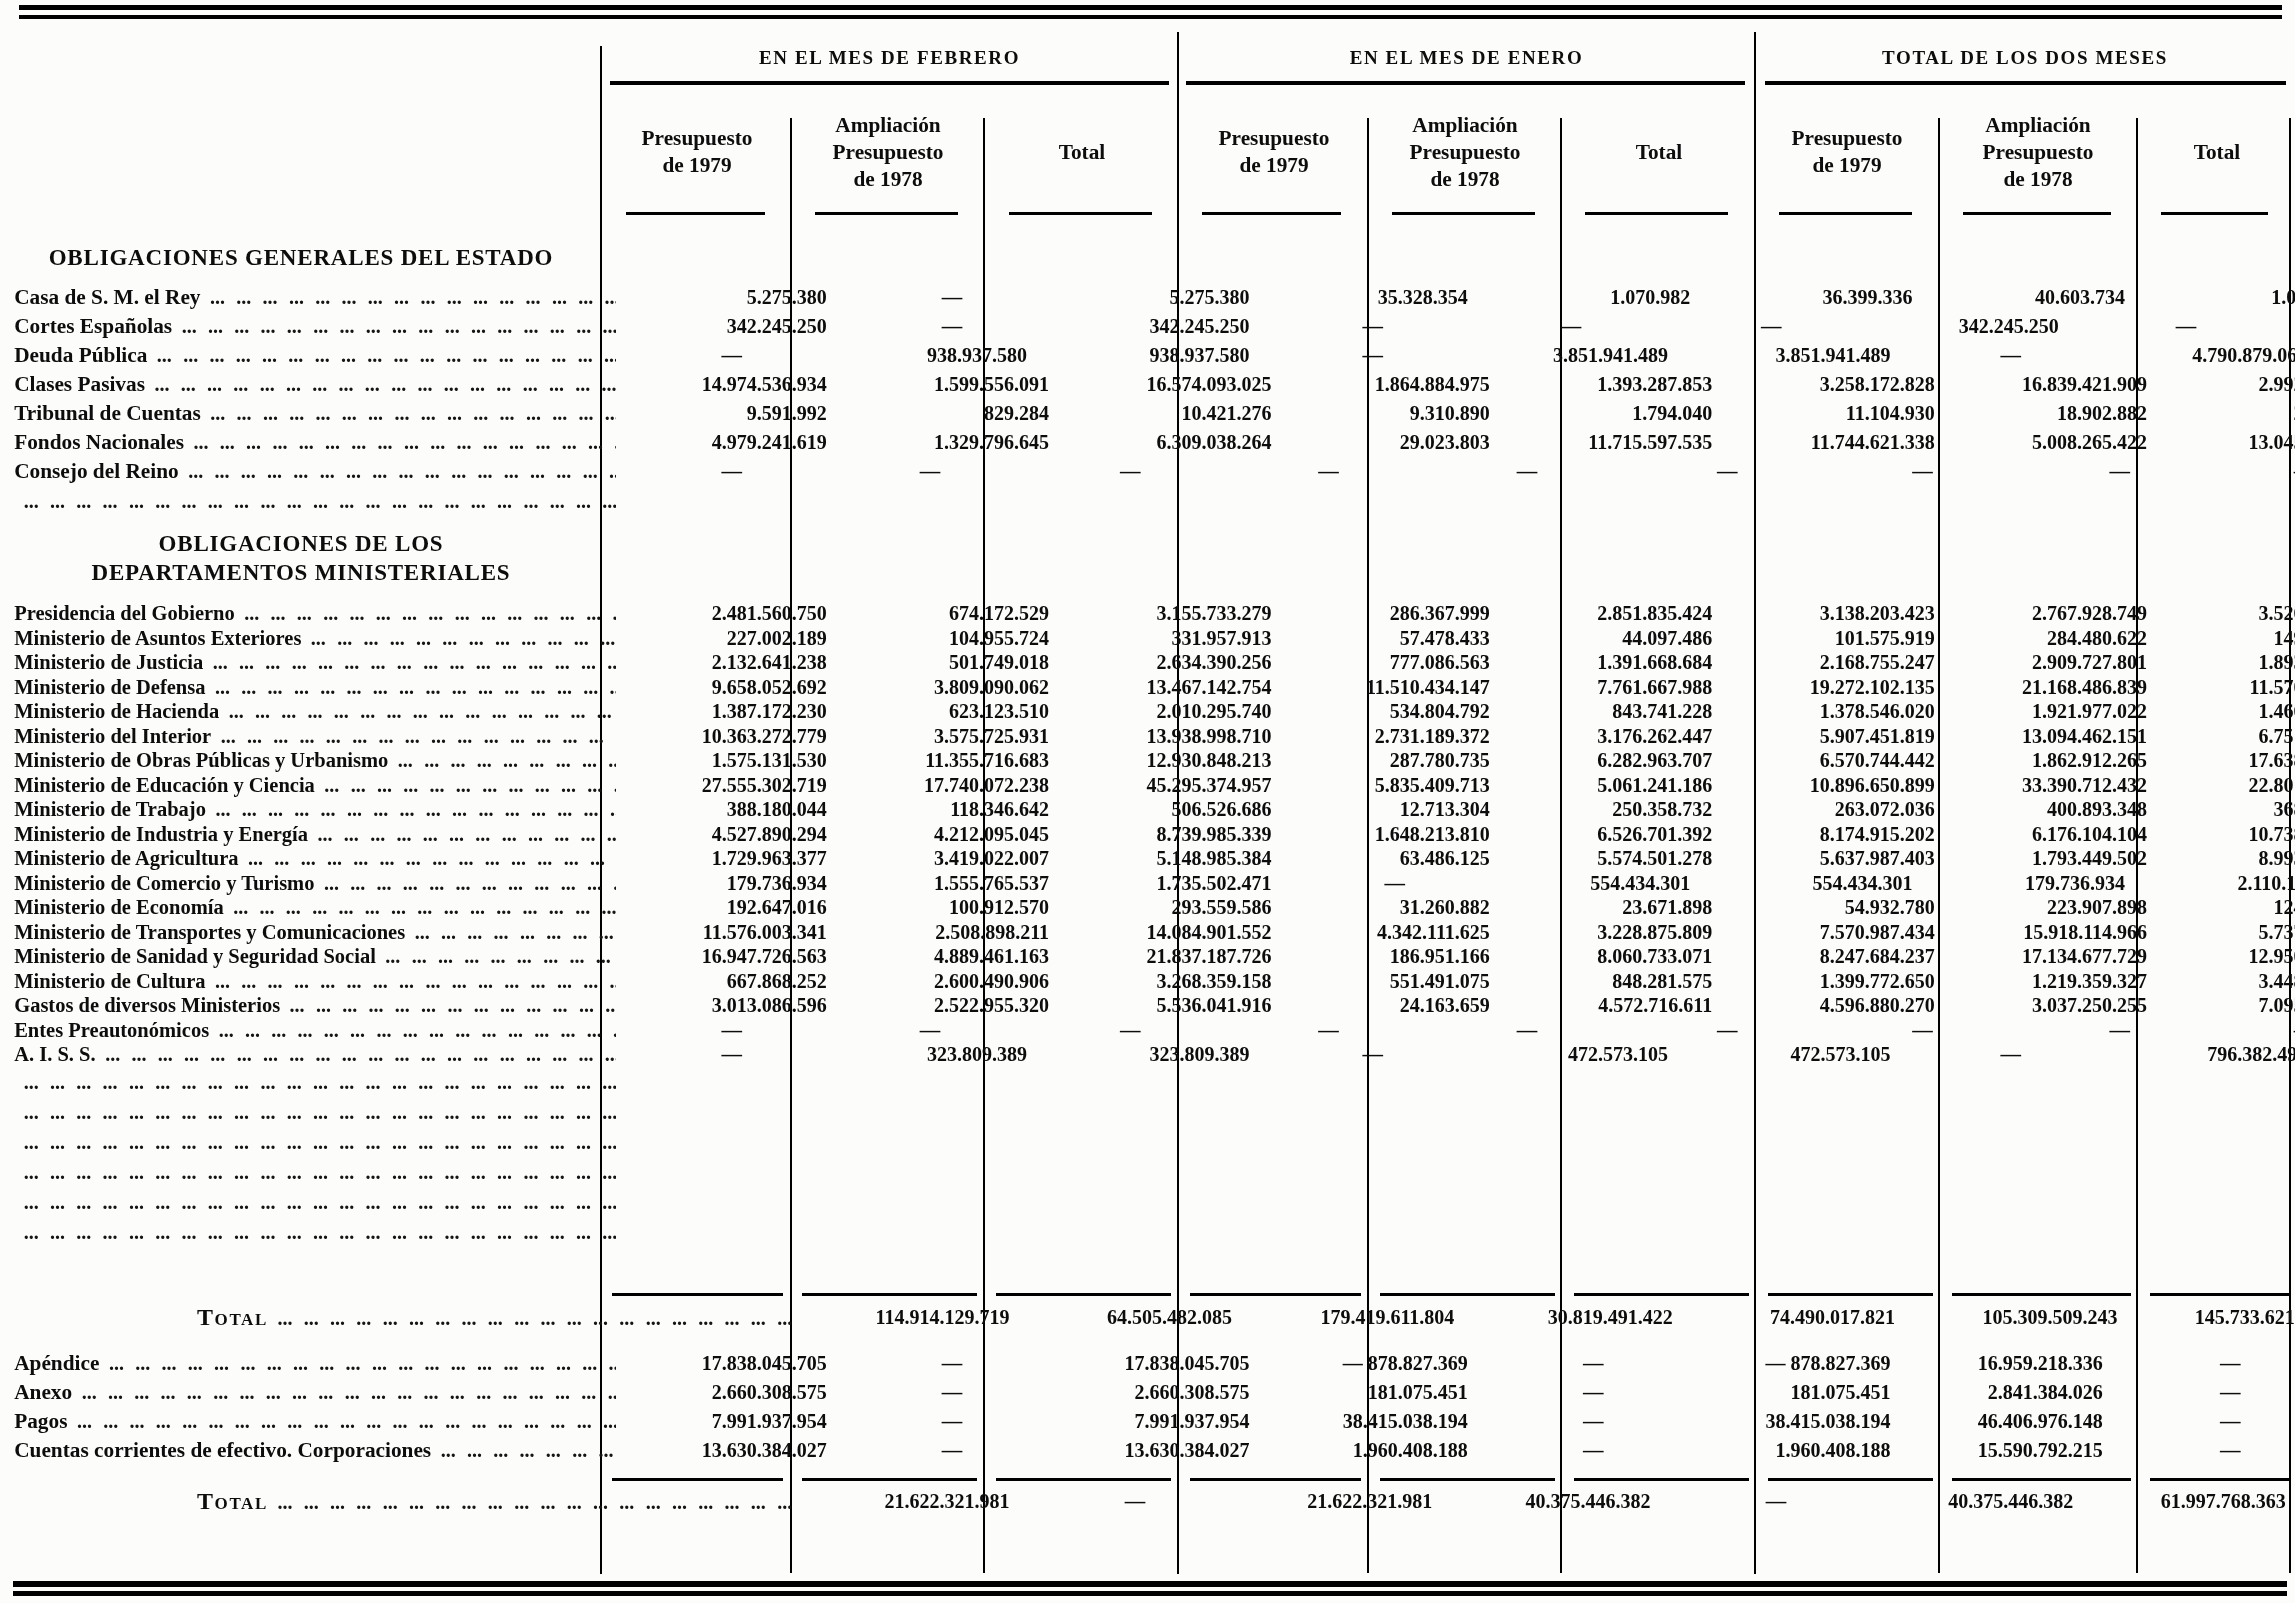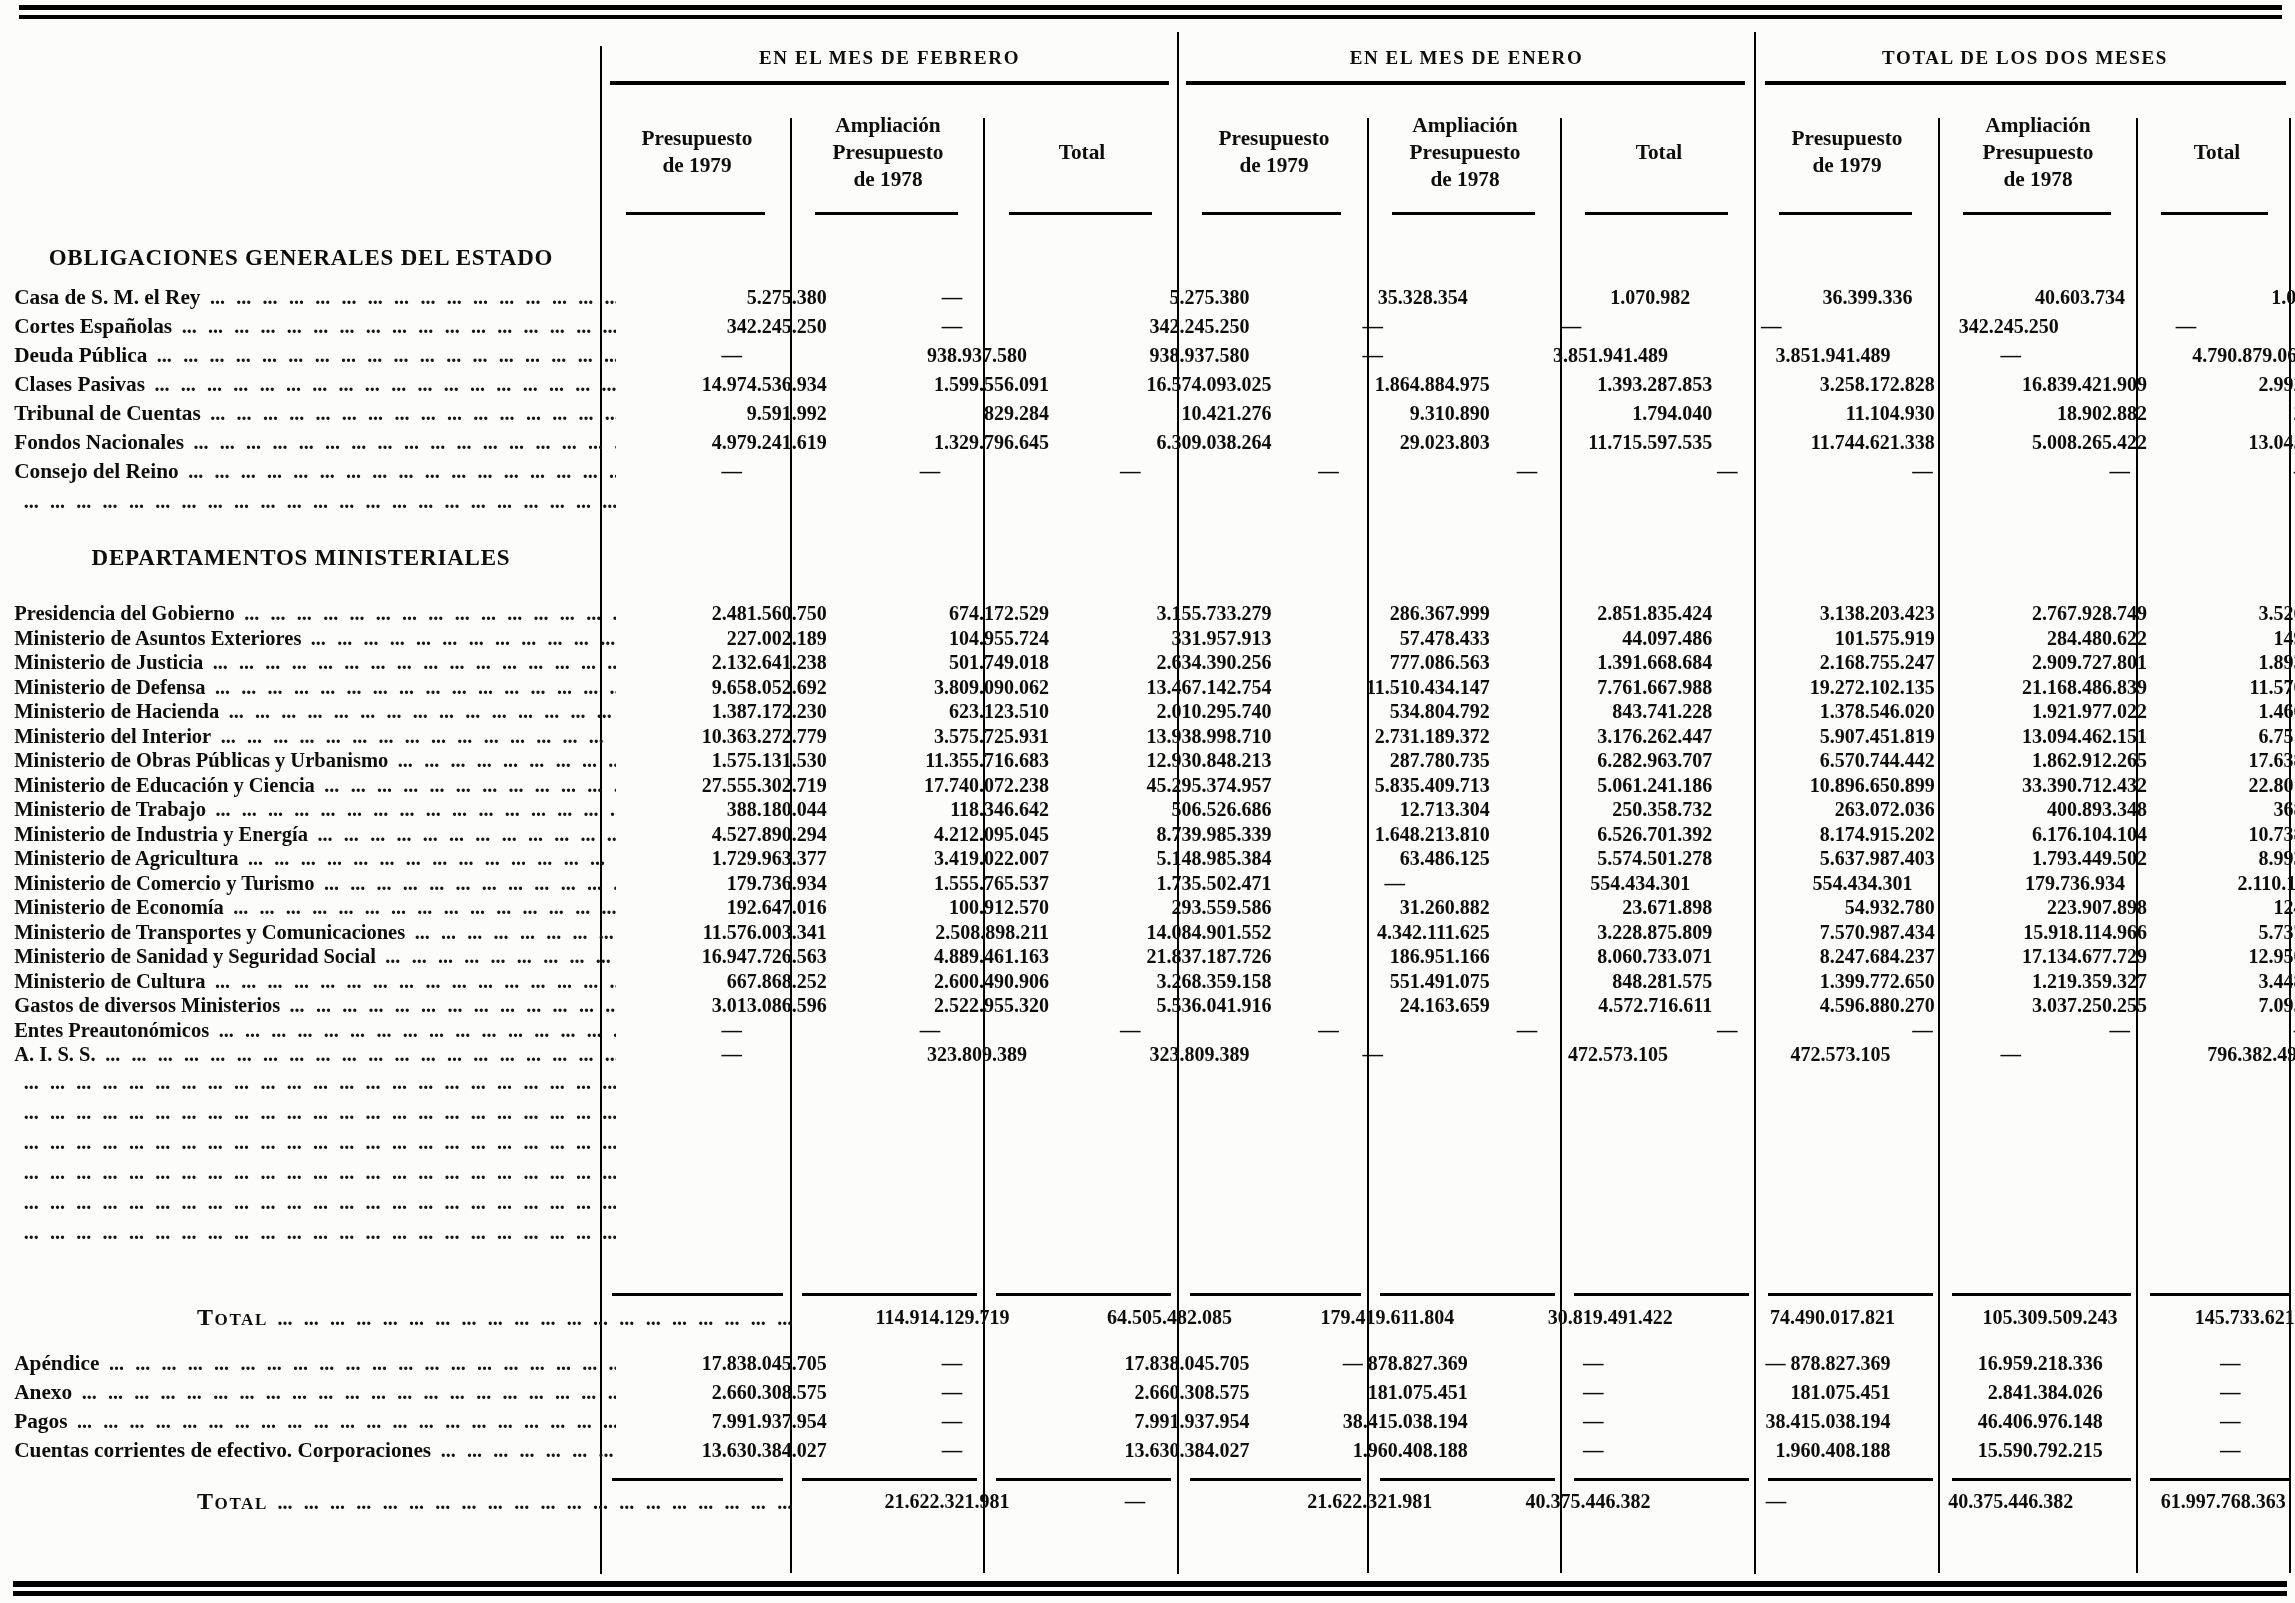--- a/index.html
+++ b/index.html
@@ -231,20 +231,21 @@
         <div class="cell dash" style="width: 198px;">—</div>
         <div class="cell dash" style="width: 158px;">—</div>
       </div>
       <div class="row r-dots">
         <div class="cell labelcell" style="width: 602px;">
           <span class="leader">... ... ... ... ... ... ... ... ... ... ... ... ... ... ... ... ... ... ... ... ... ... ... ... ... ... ... ... ... ... ... ... ... ... ... ... ... ... ... ... </span>
         </div>
       </div>
       <div class="row r-title2">
         <div class="titlebox">
+          <div class="titleline">OBLIGACIONES DE LOS</div>
           <div class="titleline">DEPARTAMENTOS MINISTERIALES</div>
         </div>
       </div>
       <div class="row r-small">
         <div class="cell labelcell" style="width: 602px;">
           <span class="labeltext">Presidencia del Gobierno</span>
           <span class="leader">... ... ... ... ... ... ... ... ... ... ... ... ... ... ... ... ... ... ... ... ... ... ... ... ... ... ... ... ... ... ... ... ... ... ... ... ... ... ... ... </span>
         </div>
         <div class="cell num" style="width: 190px;">2.481.560.750</div>
         <div class="cell num" style="width: 194px;">674.172.529</div>

